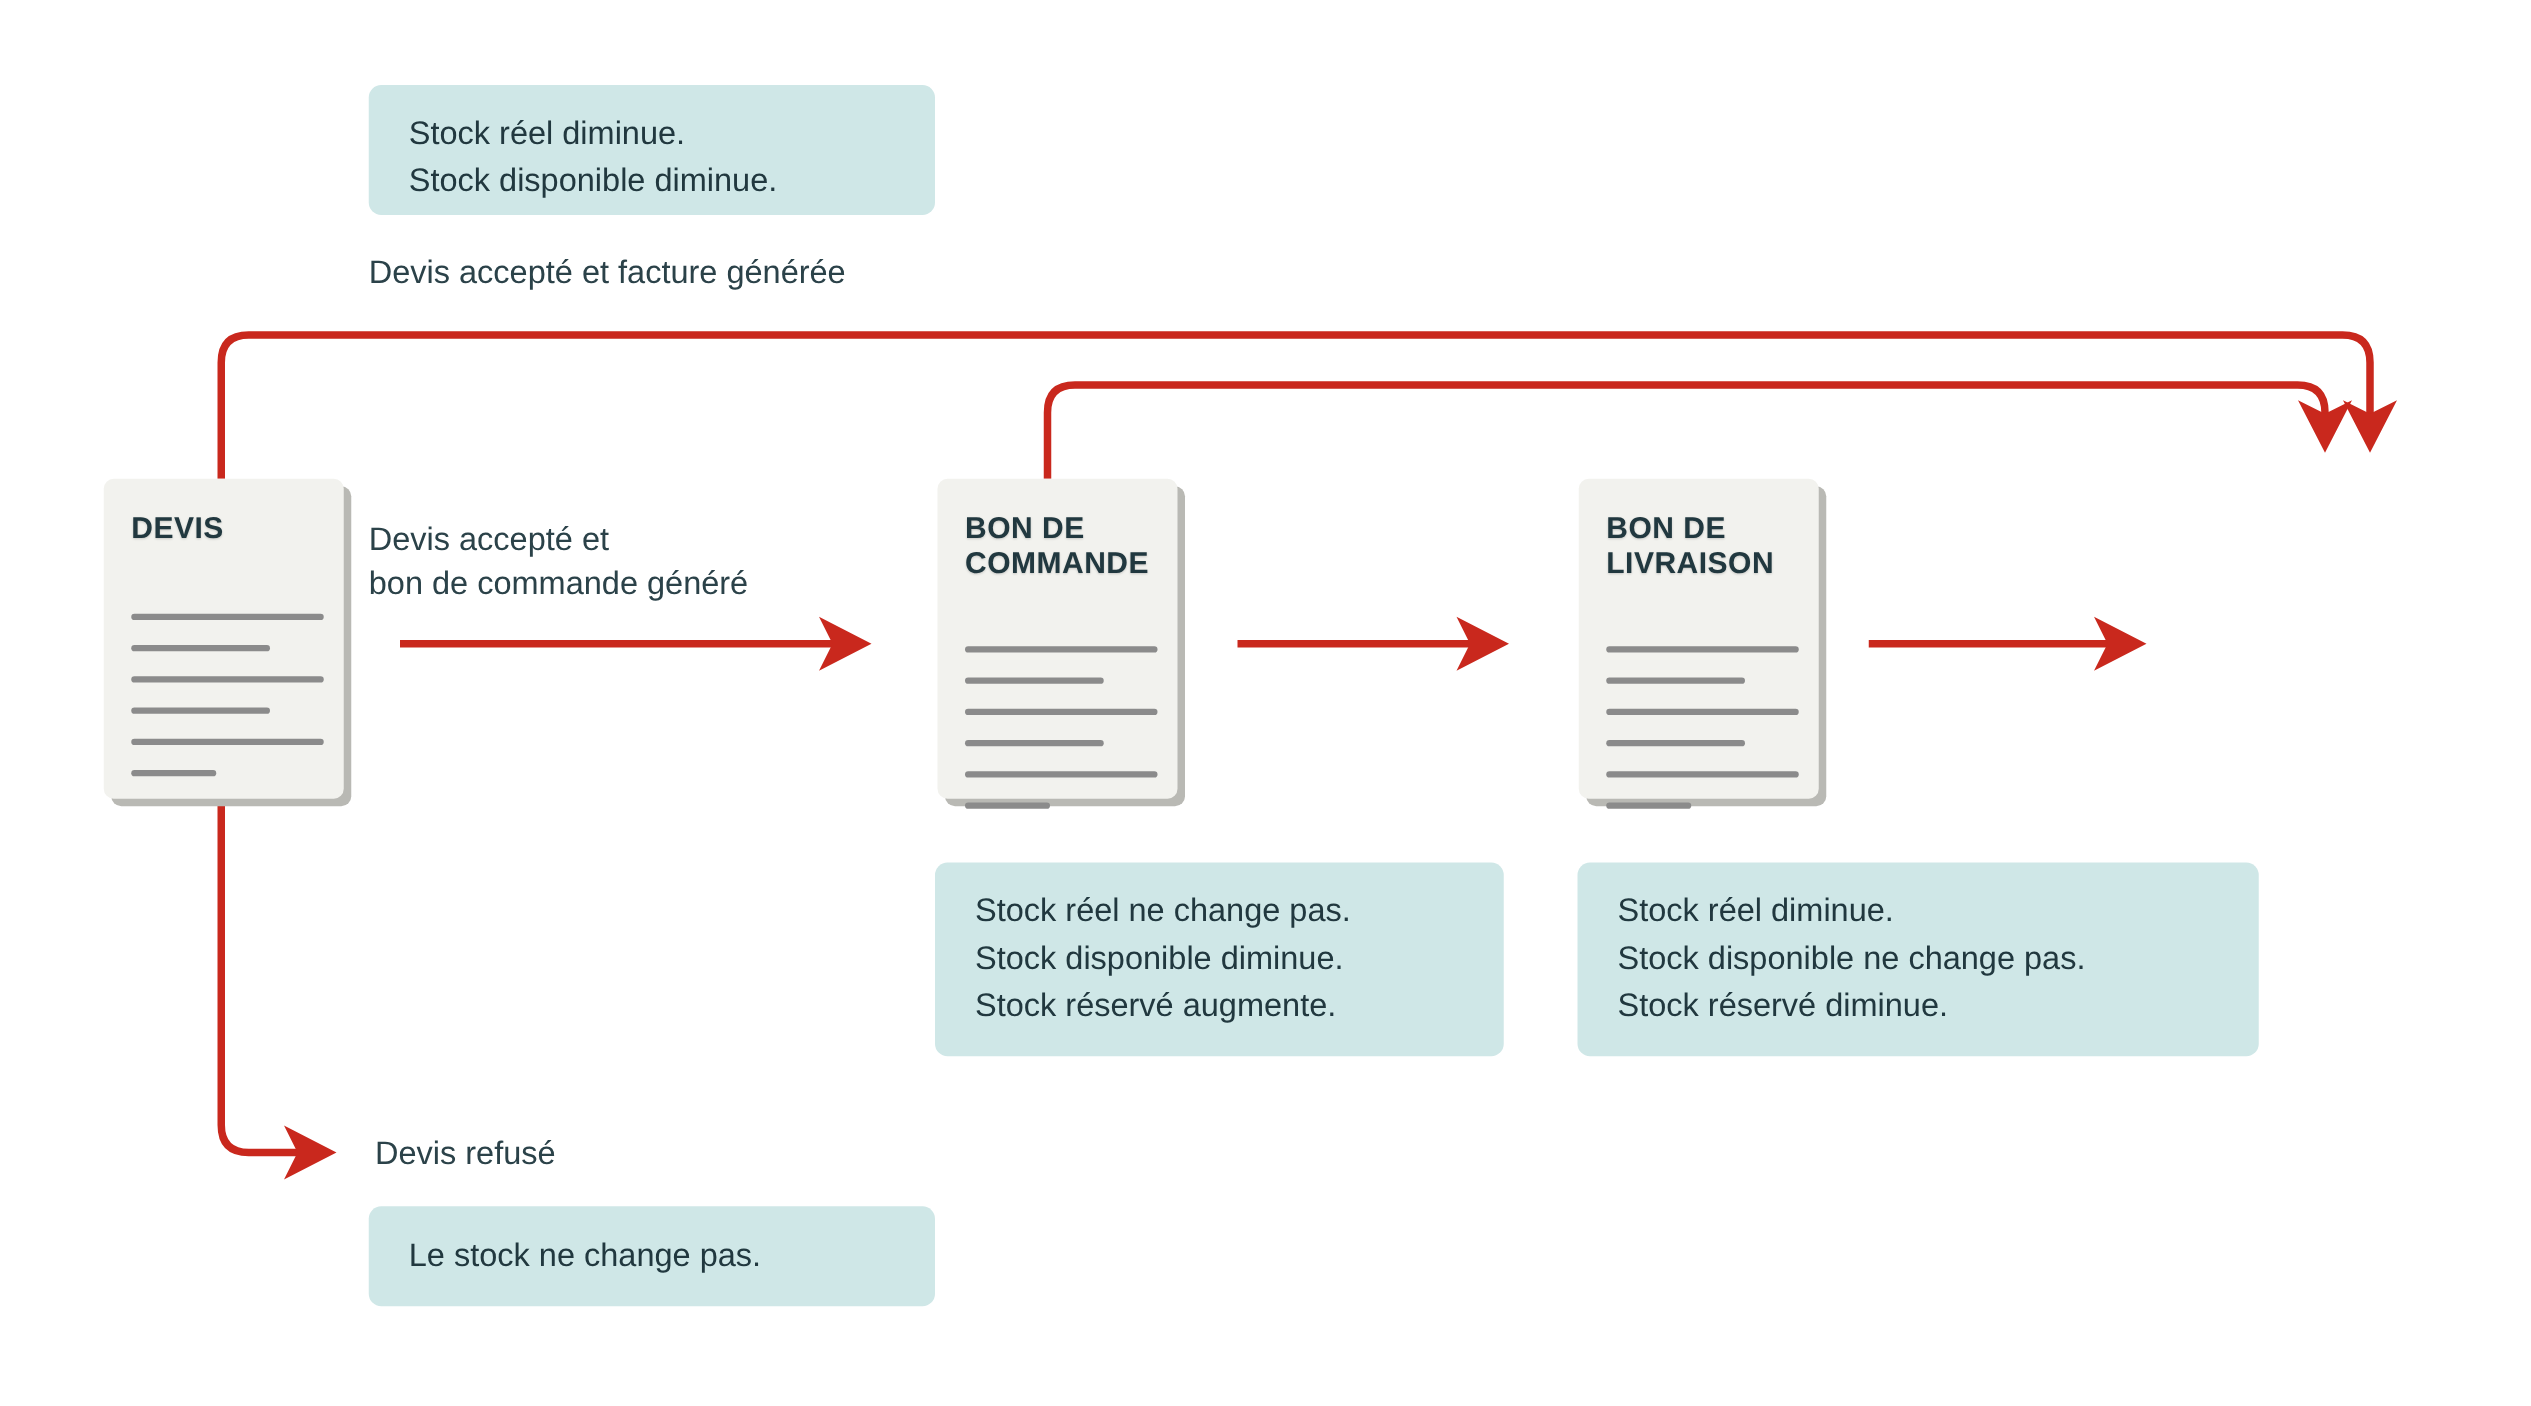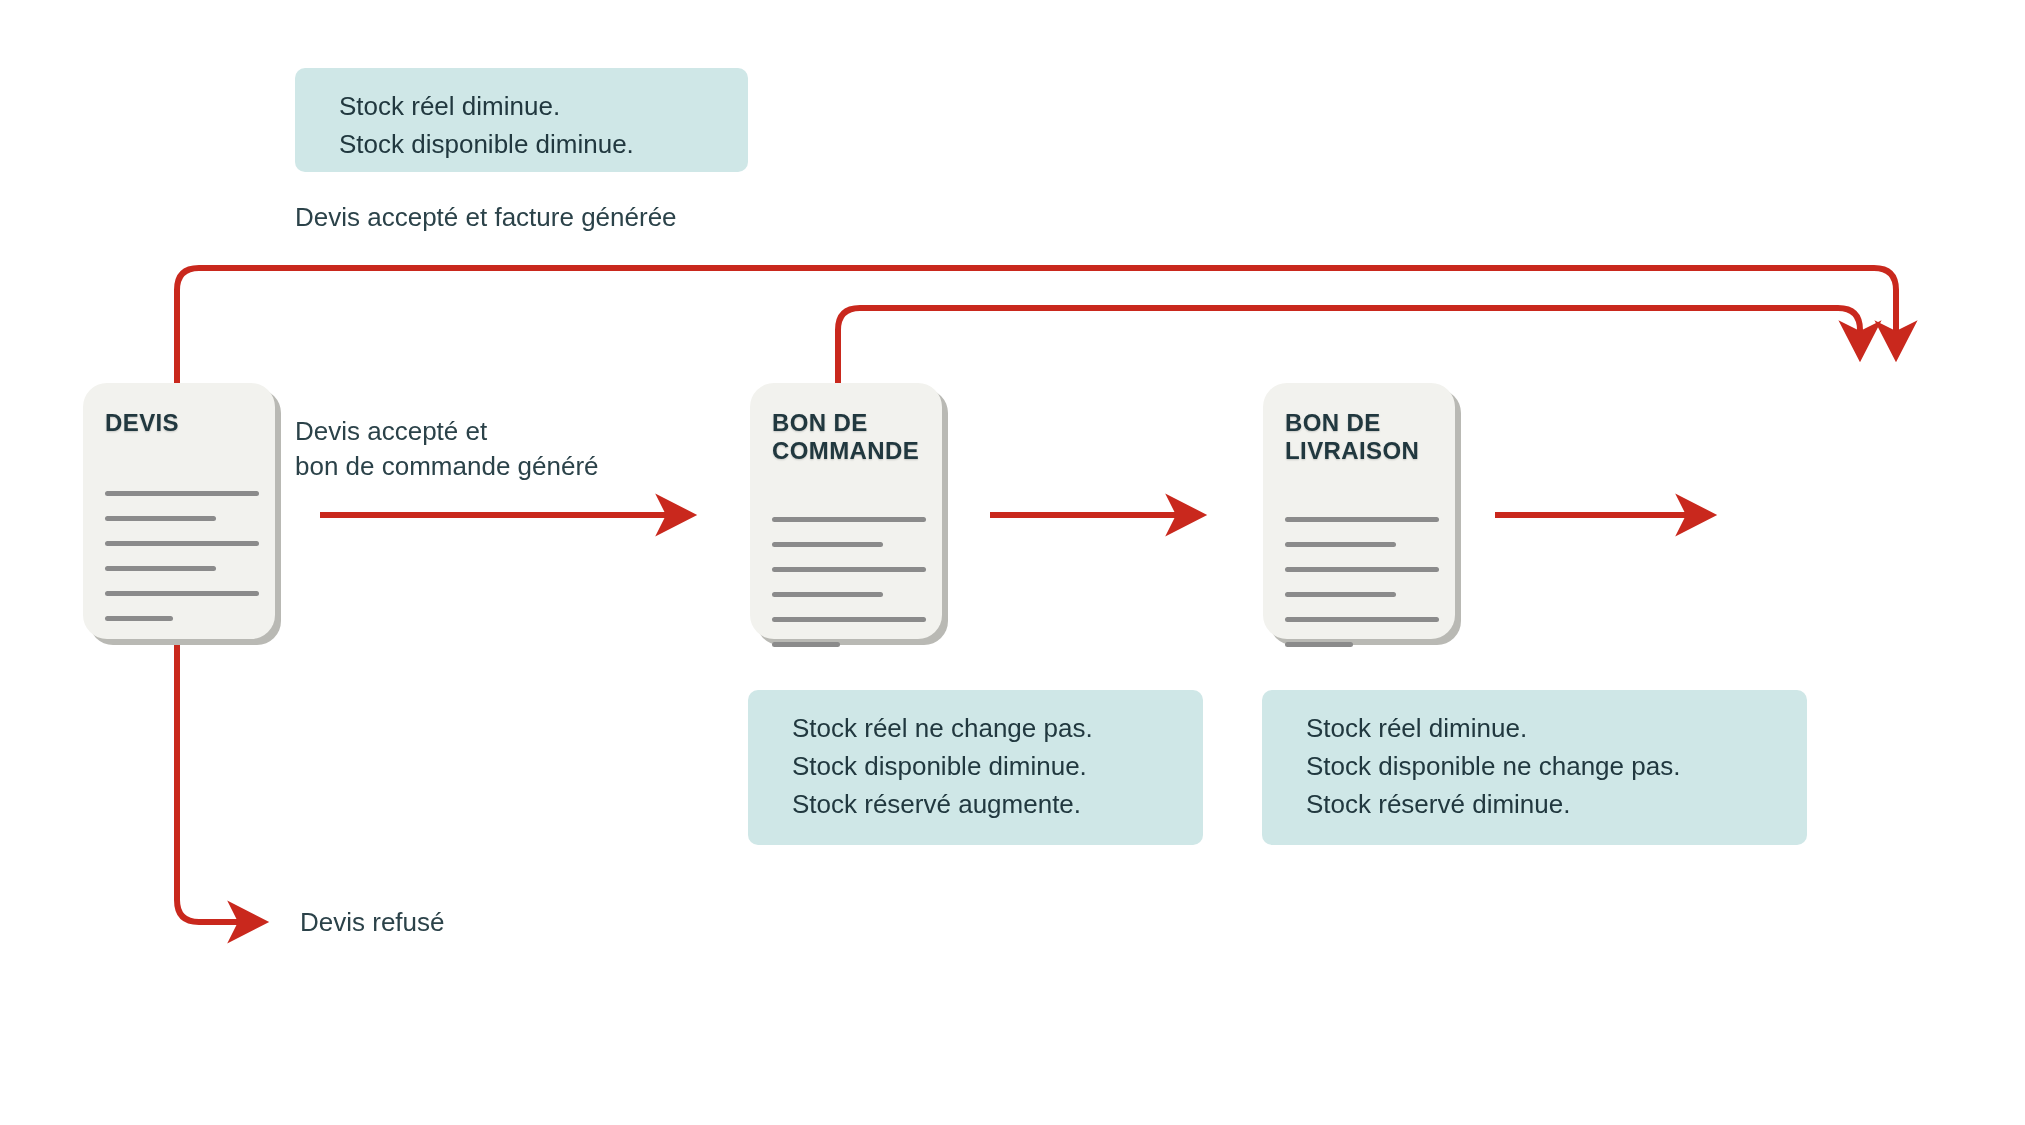--- a/index.html
+++ b/index.html
@@ -17,21 +17,21 @@
     background: #ffffff;
     overflow: hidden;
   }
 
   
   .doc-card {
     position: absolute;
     width: 192px;
     height: 256px;
     background: #f2f2ee;
-    border-radius: 24px;
+    border-radius: 8px;
     box-shadow: 6px 6px 0 0 #b9b9b4;
     box-sizing: border-box;
     padding: 26px 22px 0 22px;
   }
   .doc-title {
     font-size: 24px;
     font-weight: 700;
     letter-spacing: 0.4px;
     color: #21383f;
     line-height: 1.16;
@@ -55,21 +55,21 @@
   .doc-line.full  { width: 100%; }
 
   
   .callout {
     position: absolute;
     background: #cfe7e7;
     border-radius: 10px;
     color: #21383f;
     font-size: 26px;
     line-height: 1.46;
-    padding: 20px 44px;
+    padding: 20px 32px;
     box-sizing: border-box;
     white-space: pre-line;
   }
 
   
   .label {
     position: absolute;
     color: #2b4249;
     font-size: 26px;
     line-height: 1.36;
@@ -161,14 +161,15 @@
   <div class="callout" style="left:748px; top:690px; width:455px; height:155px;">Stock réel ne change pas.
 Stock disponible diminue.
 Stock réservé augmente.</div>
 
   <div class="callout" style="left:1262px; top:690px; width:545px; height:155px;">Stock réel diminue.
 Stock disponible ne change pas.
 Stock réservé diminue.</div>
 
   <div class="label" style="left:300px; top:905px; width:400px;">Devis refusé</div>
 
+  <div class="callout" style="left:295px; top:965px; width:453px; height:80px; display:flex; align-items:center;">Le stock ne change pas.</div>
 
 </div>
 
 </body></html>

